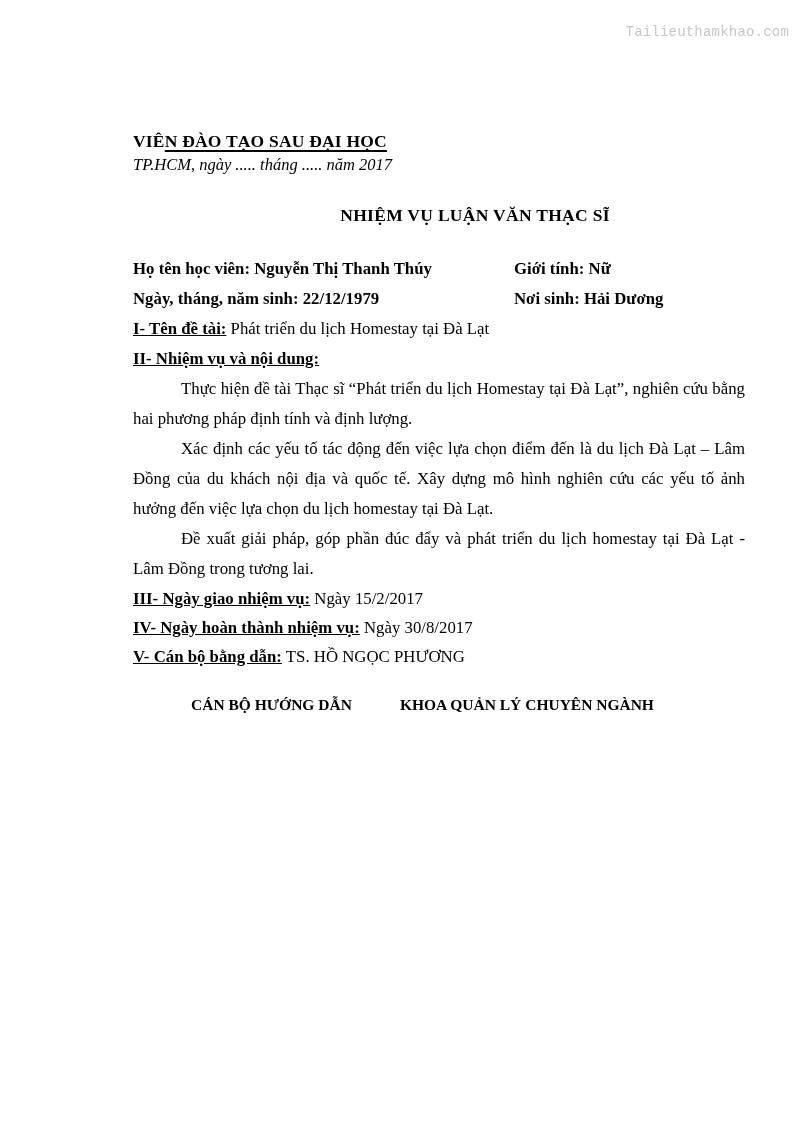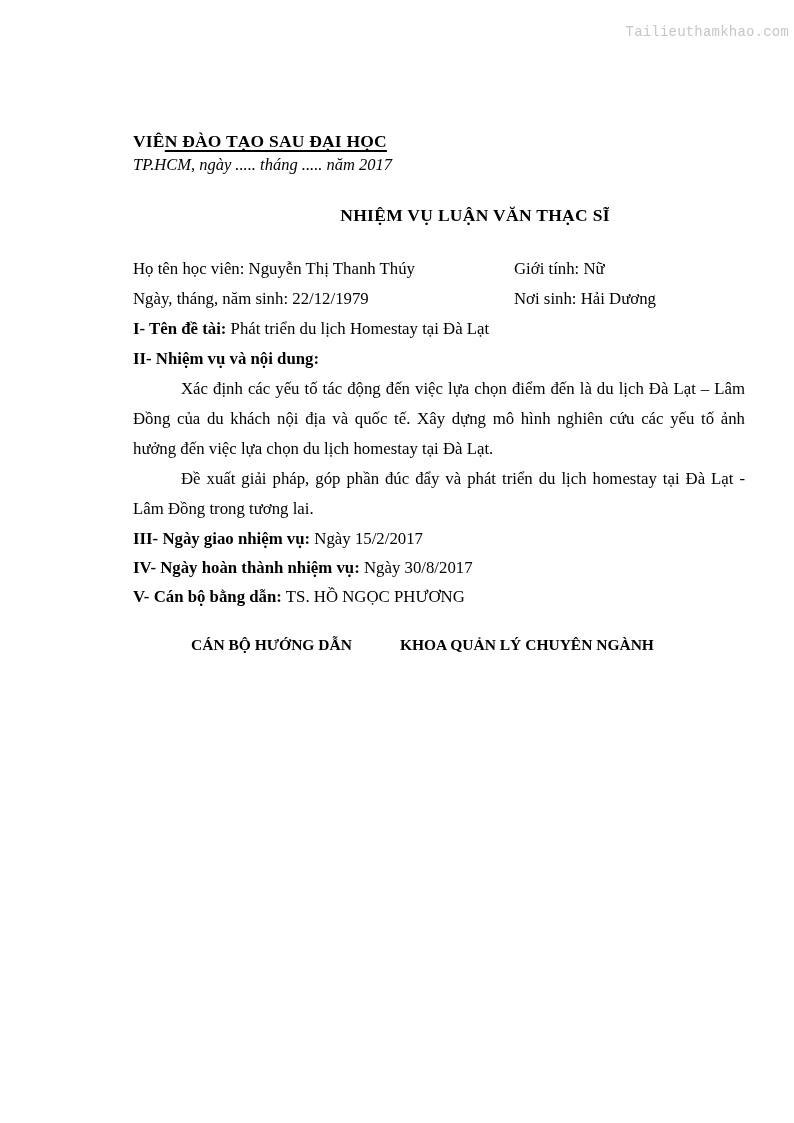--- a/index.html
+++ b/index.html
@@ -32,24 +32,24 @@
   }
   .dateline {
     text-align: left; font-style: italic;
     font-size: 16.5px; line-height: 22px; margin-top: 1px;
   }
   .doc-title {
     margin-top: 27px; padding-left: 72px;
     text-align: center; font-size: 17.5px; font-weight: bold;
     line-height: 24px; letter-spacing: 0.3px;
   }
-  .fields { margin-top: 27px; font-size: 16.8px; line-height: 30px; }
+  .fields { margin-top: 27px; font-size: 16.8px; line-height: 30px; font-weight: bold; }
   .field-row { display: grid; grid-template-columns: 381px 231px; }
   .sections { font-size: 16.8px; line-height: 30px; }
-  .label-bold { font-weight: bold; }
+  .label-bold { font-weight: bold; text-decoration: underline; }
   .para {
     text-align: justify; text-indent: 48px; line-height: 30px;
   }
   .dates-block { line-height: 29px; }
   .signatures {
     display: flex; margin-top: 23px;
     font-weight: bold; font-size: 15.5px; line-height: 22px;
     white-space: nowrap;
   }
   .sig-left  { margin-left: 58px; }
@@ -78,20 +78,21 @@
       <span>Nơi sinh: Hải Dương</span>
     </div>
   </div>
 
   <div class="sections">
 
     <div><span class="label-bold">I- Tên đề tài:</span><span> Phát triển du lịch Homestay tại Đà Lạt</span></div>
 
     <div class="label-bold">II- Nhiệm vụ và nội dung:</div>
 
+    <p class="para">Thực hiện đề tài Thạc sĩ “Phát triển du lịch Homestay tại Đà Lạt”, nghiên cứu bằng hai phương pháp định tính và định lượng.</p>
     <p class="para">Xác định các yếu tố tác động đến việc lựa chọn điểm đến là du lịch Đà Lạt – Lâm Đồng của du khách nội địa và quốc tế. Xây dựng mô hình nghiên cứu các yếu tố ảnh hưởng đến việc lựa chọn du lịch homestay tại Đà Lạt.</p>
     <p class="para">Đề xuất giải pháp, góp phần đúc đẩy và phát triển du lịch homestay tại Đà Lạt - Lâm Đồng trong tương lai.</p>
 
     <div class="dates-block">
       <div><span class="label-bold">III- Ngày giao nhiệm vụ:</span><span> Ngày 15/2/2017</span></div>
       <div><span class="label-bold">IV- Ngày hoàn thành nhiệm vụ:</span><span> Ngày 30/8/2017</span></div>
       <div><span class="label-bold">V- Cán bộ bằng dẫn:</span><span> TS. HỒ NGỌC PHƯƠNG</span></div>
     </div>
 
     <div class="signatures">

